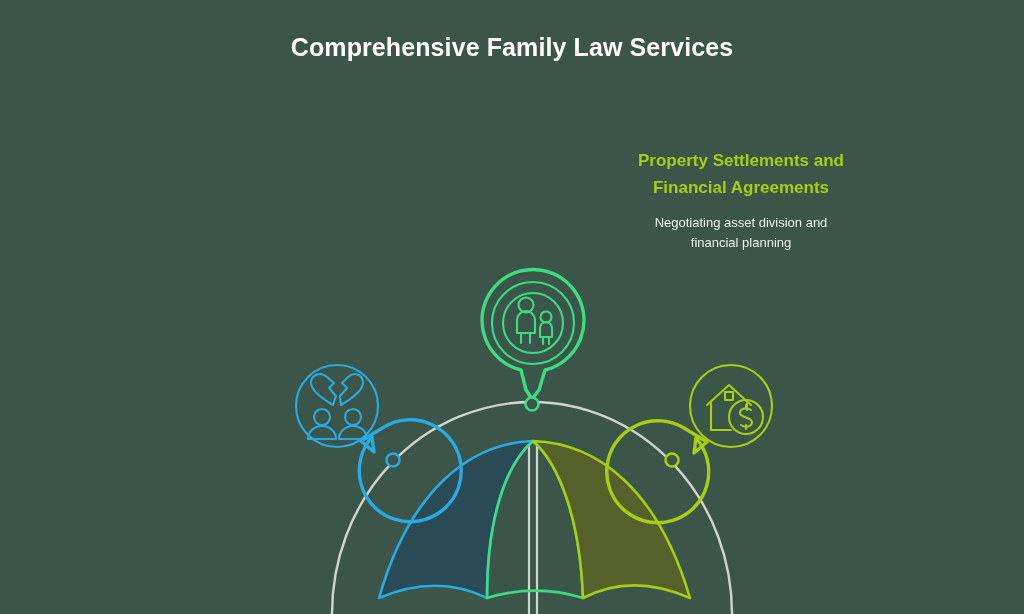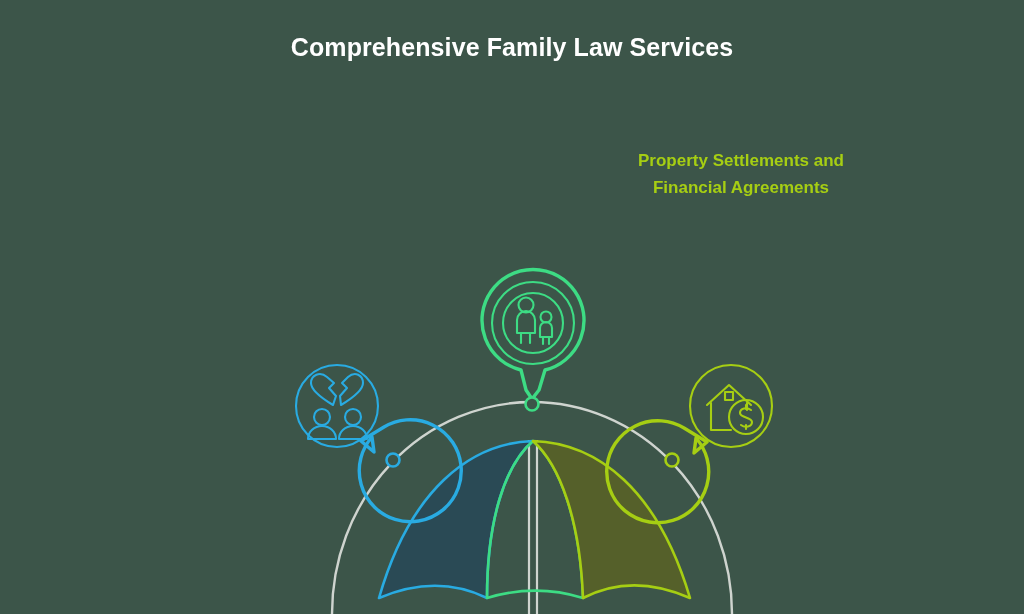--- a/index.html
+++ b/index.html
@@ -165,15 +165,16 @@
                C 752 427 745 428 741 425"></path>
       <path d="M 746 405 L 746 409 M 746 425 L 746 429"></path>
     </g>
     <circle cx="672" cy="460" r="6.5" fill="#3c5549" stroke="#a6ce13" stroke-width="2.6"></circle>
   </svg>
 
 
 
   <div class="branch" id="branch-right">
     <div class="branch-title">Property Settlements and Financial Agreements</div>
+    <div class="branch-desc">Negotiating asset division and financial planning</div>
   </div>
 
 </div>
 
 </body></html>

